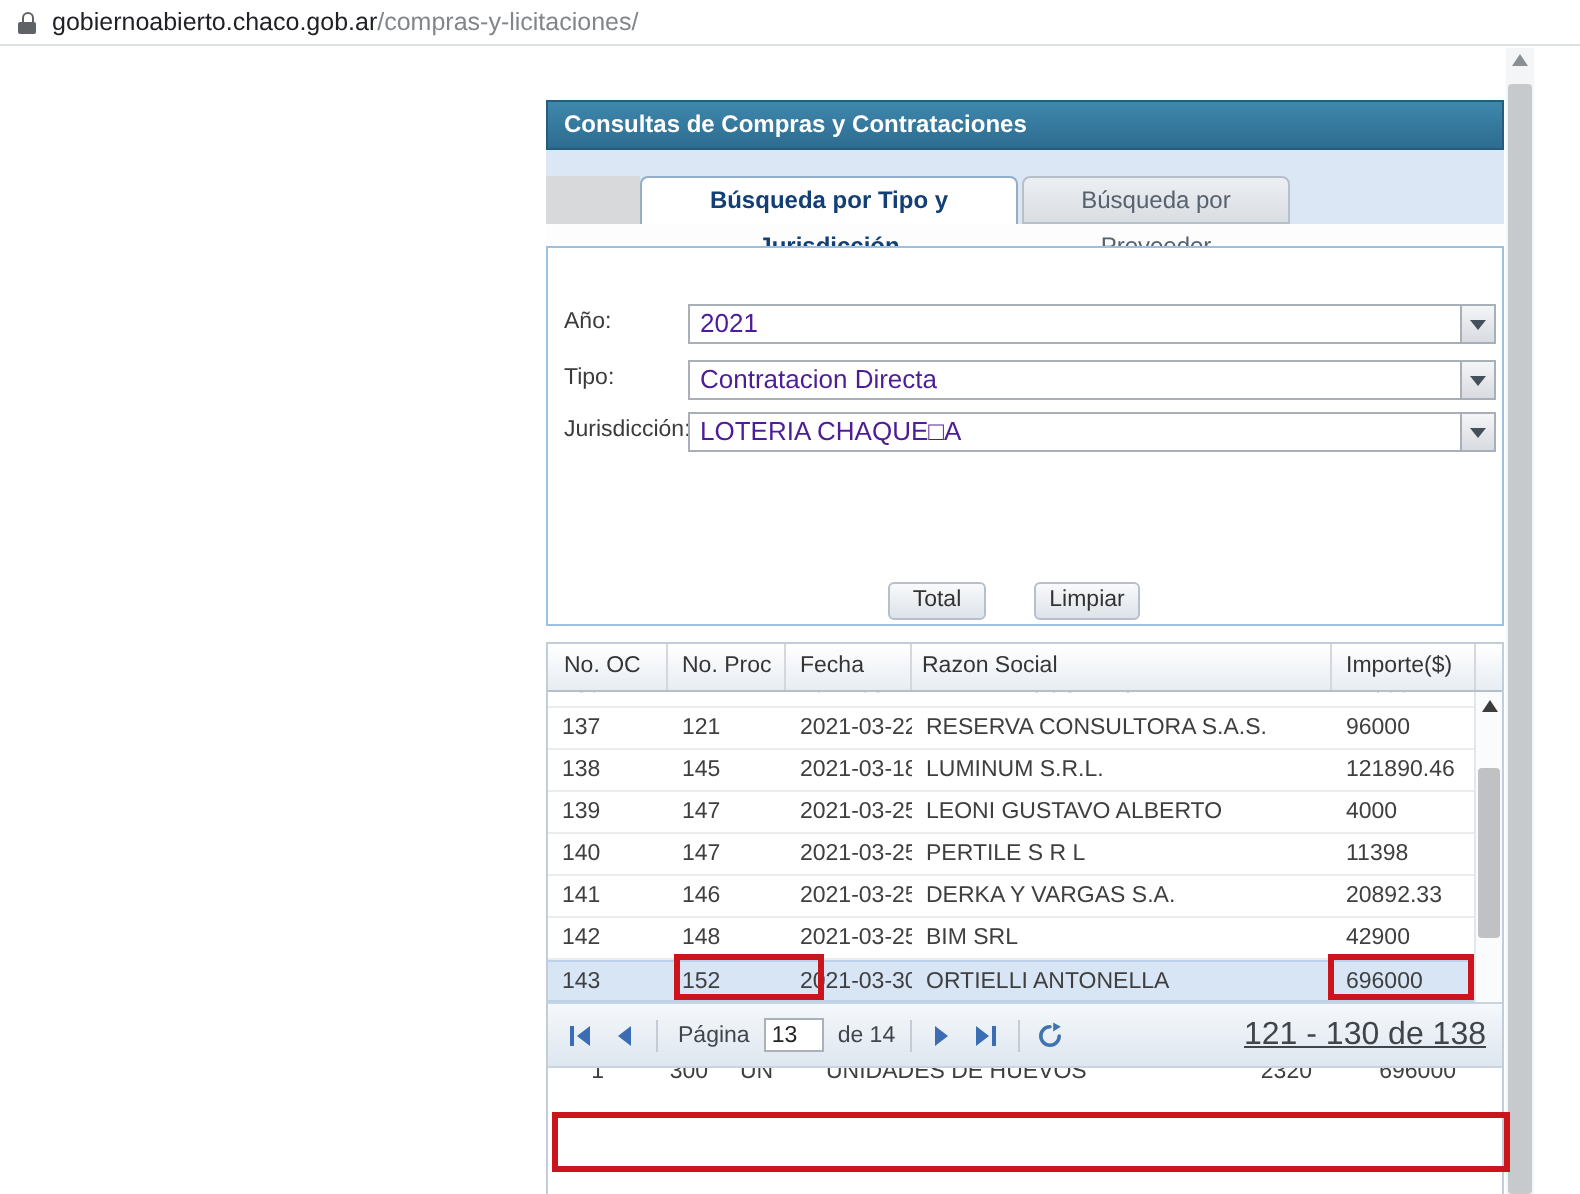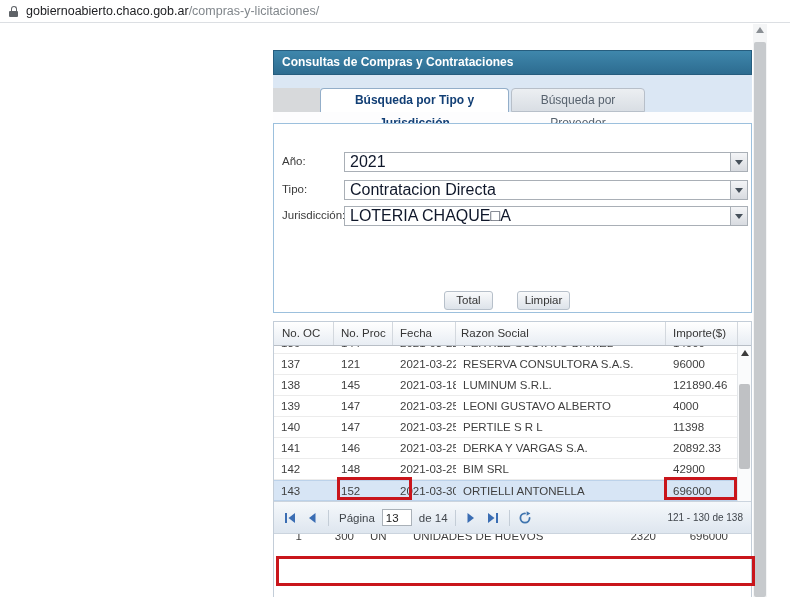--- a/index.html
+++ b/index.html
@@ -30,21 +30,21 @@
   .tab { position:absolute; top:88px; height:24px; font-size:12px; text-align:center; line-height:23px; border-radius:4px 4px 0 0; cursor:default; }
   .tab-active { left:320px; width:189px; background:#fff; border:1px solid #93aec9; border-bottom:none; color:#123f75; font-weight:bold; }
   .tab-idle { left:511px; width:134px; background:linear-gradient(#eceff2,#d9dee4); border:1px solid #b7bfc9; color:#57626e; }
 
   
   .search { position:absolute; left:273px; top:123px; width:479px; height:190px; background:#fff; border:1px solid #9cc0dd; }
   .search-hd { position:absolute; left:0; top:0; right:0; height:21px; color:#fff; font-size:11.5px; font-weight:bold; line-height:20px; padding-left:7px; border-radius:2px 2px 0 0; }
   .collapse-btn { position:absolute; right:4px; top:3px; width:15px; height:15px; background:#e9f1f8; border-radius:3px; text-align:center; }
   .frow-label { position:absolute; font-size:11.5px; color:#3b3b3b; }
   .select { position:absolute; height:20px; background:#fff; border:1px solid #a9afb6; }
-  .select .val { position:absolute; left:5px; top:0; right:18px; font-size:16px; color:#0f172a; line-height:18px; white-space:nowrap; overflow:hidden; }
+  .select .val { position:absolute; left:5px; top:0; right:18px; font-size:13px; color:#4c1d95; line-height:18px; white-space:nowrap; overflow:hidden; }
   .select .arrowbtn { position:absolute; right:0; top:0; bottom:0; width:17px; background:linear-gradient(#f4f5f7,#d8dbe0); border-left:1px solid #a9afb6; }
   .select .tri { position:absolute; left:4px; top:7px; width:0; height:0; border-left:4px solid transparent; border-right:4px solid transparent; border-top:5px solid #46505a; }
   .btn { position:absolute; height:19px; background:linear-gradient(#f9fafb,#dde3ea); border:1px solid #b7c0ca; border-radius:3px; font-size:11.5px; color:#333; text-align:center; line-height:17px; }
 
   
   .gridwrap { position:absolute; left:273px; top:321px; width:479px; height:276px; background:#fff; border-left:1px solid #c3cdd8; border-right:1px solid #c3cdd8; border-top:1px solid #c3cdd8; }
   .ghead { display:flex; height:24px; background:linear-gradient(#ffffff,#e8edf3); border-bottom:1px solid #b8bec6; }
   .hcell { font-size:11.5px; color:#353535; line-height:23px; padding-left:7px; border-right:1px solid #d3d8de; white-space:nowrap; overflow:hidden; }
   .results-body { position:relative; height:155px; overflow:hidden; }
   .grid-row { display:flex; height:21px; background:#fff; border-bottom:1px solid #ececec; }
@@ -57,21 +57,21 @@
   .gridscroll { position:absolute; right:0; top:0; width:14px; height:155px; background:#fafbfc; border-left:1px solid #e4e7ea; }
   .gridscroll .up { position:absolute; top:4px; left:3px; width:0; height:0; border-left:4px solid transparent; border-right:4px solid transparent; border-bottom:6px solid #3c3c3c; }
   .gridscroll .thumb { position:absolute; top:38px; left:1px; width:11px; height:85px; background:#bfc1c4; border-radius:2px; }
 
   
   .pager { position:absolute; left:0; top:179px; width:477px; height:33px; background:linear-gradient(#f5f8fb,#dee6ef); border-top:1px solid #cbd4de; border-bottom:1px solid #cbd4de; display:flex; align-items:center; padding:0 8px 0 7px; }
   .pbtn { width:18px; height:18px; display:flex; align-items:center; justify-content:center; margin-right:4px; }
   .psep { width:1px; height:16px; background:#c4cdd7; margin:0 6px 0 3px; }
   .ptext { font-size:11.5px; color:#40454b; margin:0 4px; }
   .pinput { width:30px; height:17px; border:1px solid #aab1b8; font-size:11.5px; color:#222; padding:0 3px; margin:0 3px; font-family:"Liberation Sans",sans-serif; }
-  .prange { margin-left:auto; font-size:10px; color:#40454b; }
+  .prange { margin-left:auto; font-size:16px; color:#40454b;text-decoration:underline; }
 
   
   .detail-head { display:flex; height:24px; background:linear-gradient(#ffffff,#e8edf3); border-bottom:1px solid #b8bec6; }
   .detail-row { display:flex; height:24px; background:#fff; }
   .dcell { font-size:11.5px; color:#3f3f3f; line-height:23px; white-space:nowrap; overflow:hidden; }
   .dc0{width:49px;} .dc1{width:41px;} .dc2{width:43px;} .dc3{width:212px;} .dc4{width:45px;} .dc5{width:75px;}
   .dh0{padding-left:8px;} .dh1{padding-left:6px;} .dh2{padding-left:6px;} .dh3{padding-left:6px;} .dh4{padding-left:7px;} .dh5{padding-left:5px;}
   .db-r{text-align:right;} .db0{padding-right:21px;} .db1{padding-right:10px;} .db2{padding-left:6px;} .db3{padding-left:6px;} .db4{padding-right:8px;} .db5{padding-right:11px;}
 
   

